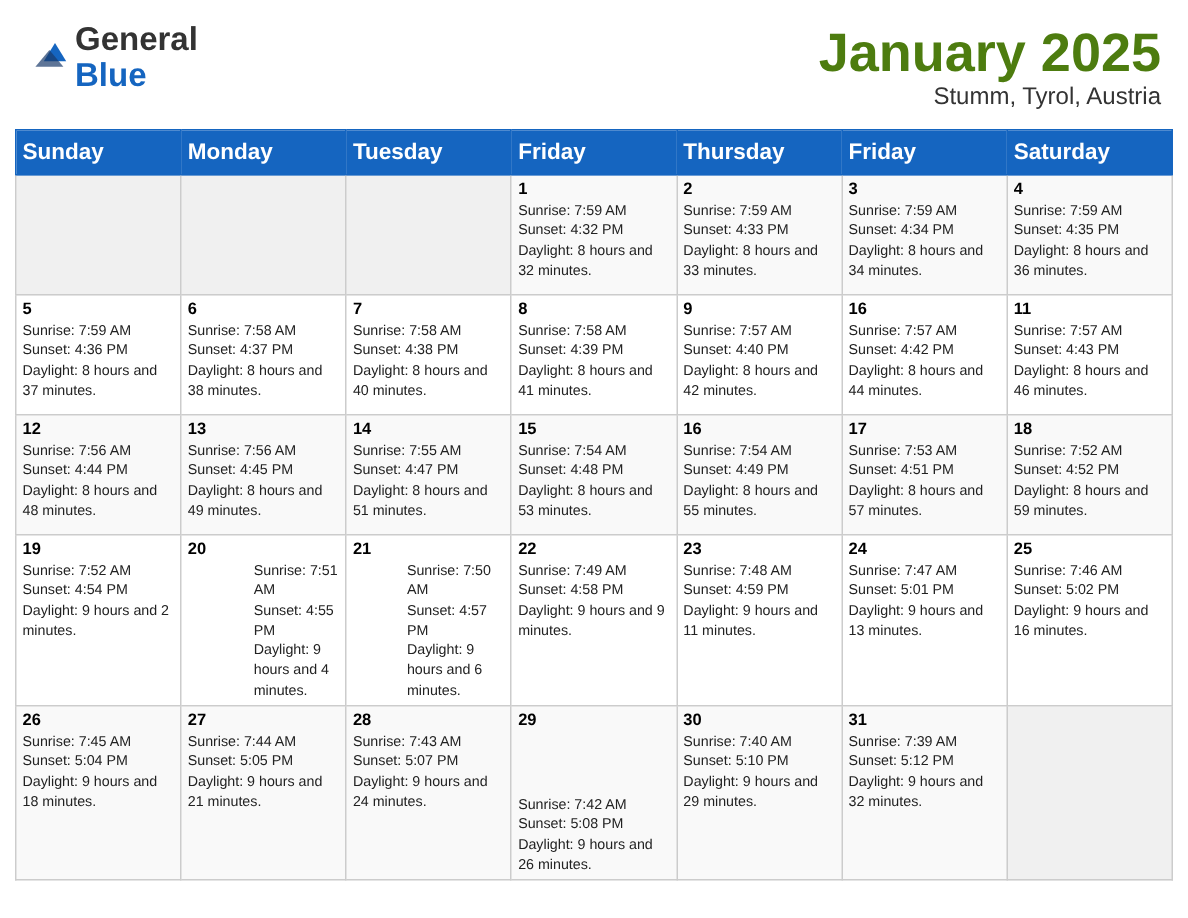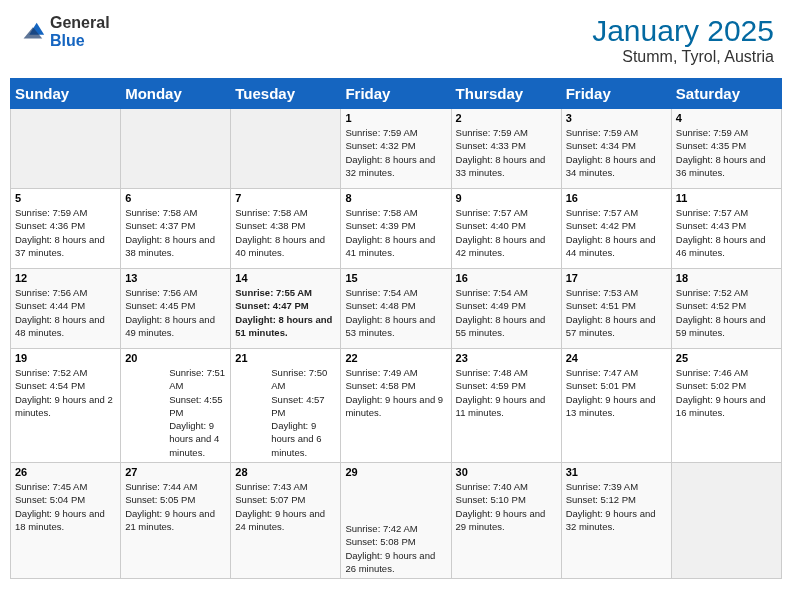--- a/index.html
+++ b/index.html
@@ -16,37 +16,37 @@
       align-items: flex-start;
       margin-bottom: 8px;
       padding: 4px 8px;
     }
     .logo {
       display: flex;
       align-items: center;
       gap: 4px;
     }
     .logo-text {
-      font-size: 16px;
+      font-size: 22px;
       font-weight: bold;
       line-height: 1.1;
     }
     .logo-general { color: #333; }
     .logo-blue { color: #1565c0; }
     .logo-icon {
       width: 28px;
       height: 28px;
     }
     .title-block {
       text-align: right;
     }
     .month-title {
-      font-size: 30px;
-      color: #0369a1;
-      font-weight: normal;
+      font-size: 36px;
+      color: #4d7c0f;
+      font-weight: bold;
     }
     .location-title {
       font-size: 16px;
       color: #333;
     }
     table {
       width: 100%;
       border-collapse: collapse;
       font-size: 10.5px;
     }
@@ -197,21 +197,21 @@
 Daylight: 8 hours and 48 minutes.</div>
         </td>
         <td>
           <div class="day-num">13</div>
           <div class="day-detail" style="white-space: pre-line;">Sunrise: 7:56 AM
 Sunset: 4:45 PM
 Daylight: 8 hours and 49 minutes.</div>
         </td>
         <td>
           <div class="day-num">14</div>
-          <div class="day-detail" style="white-space: pre-line; font-weight: bold;">Sunrise: 7:55 AM
+          <div class="day-detail" style="white-space: pre-line;">Sunrise: 7:55 AM
 Sunset: 4:47 PM
 Daylight: 8 hours and 51 minutes.</div>
         </td>
         <td>
           <div class="day-num">15</div>
           <div class="day-detail" style="white-space: pre-line;">Sunrise: 7:54 AM
 Sunset: 4:48 PM
 Daylight: 8 hours and 53 minutes.</div>
         </td>
         <td>

